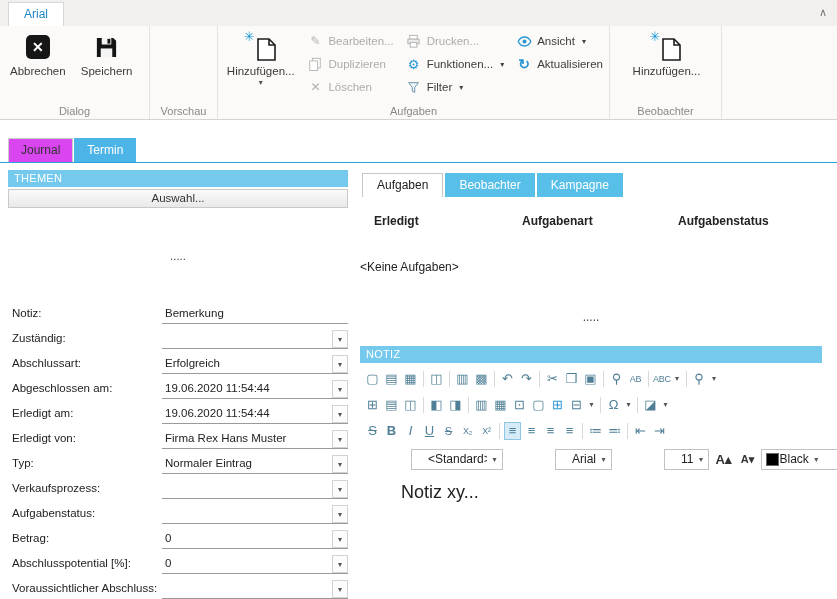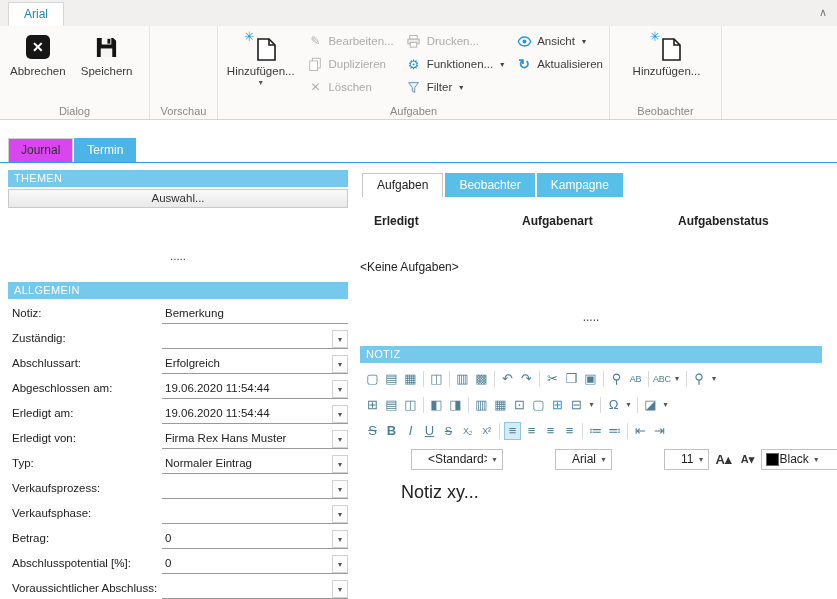--- a/index.html
+++ b/index.html
@@ -244,21 +244,20 @@
   </div>
 
 </div>
 
 <div class="page-tabs"><span class="ptab">Journal</span><span class="ptab active">Termin</span></div>
 
 <div class="left-panel">
   <div class="sec-head">THEMEN</div>
   <div class="auswahl">Auswahl...</div>
   <div class="dots-left">.....</div>
-  <div class="sec-head allg-head">ALLGEMEIN</div>
   <div class="fields">
       <div class="frow">
         <span class="flabel">Notiz:</span>
         <div class="fctl">
           <span class="fval">Bemerkung</span>
         </div>
       </div>
       <div class="frow">
         <span class="flabel">Zuständig:</span>
         <div class="fctl">
@@ -302,21 +301,21 @@
         </div>
       </div>
       <div class="frow">
         <span class="flabel">Verkaufsprozess:</span>
         <div class="fctl">
           <span class="fval"></span>
           <span class="fdd">▾</span>
         </div>
       </div>
       <div class="frow">
-        <span class="flabel">Verkaufsphase:</span>
+        <span class="flabel">Aufgabenstatus:</span>
         <div class="fctl">
           <span class="fval"></span>
           <span class="fdd">▾</span>
         </div>
       </div>
       <div class="frow">
         <span class="flabel">Betrag:</span>
         <div class="fctl">
           <span class="fval">0</span>
           <span class="fdd">▾</span>

